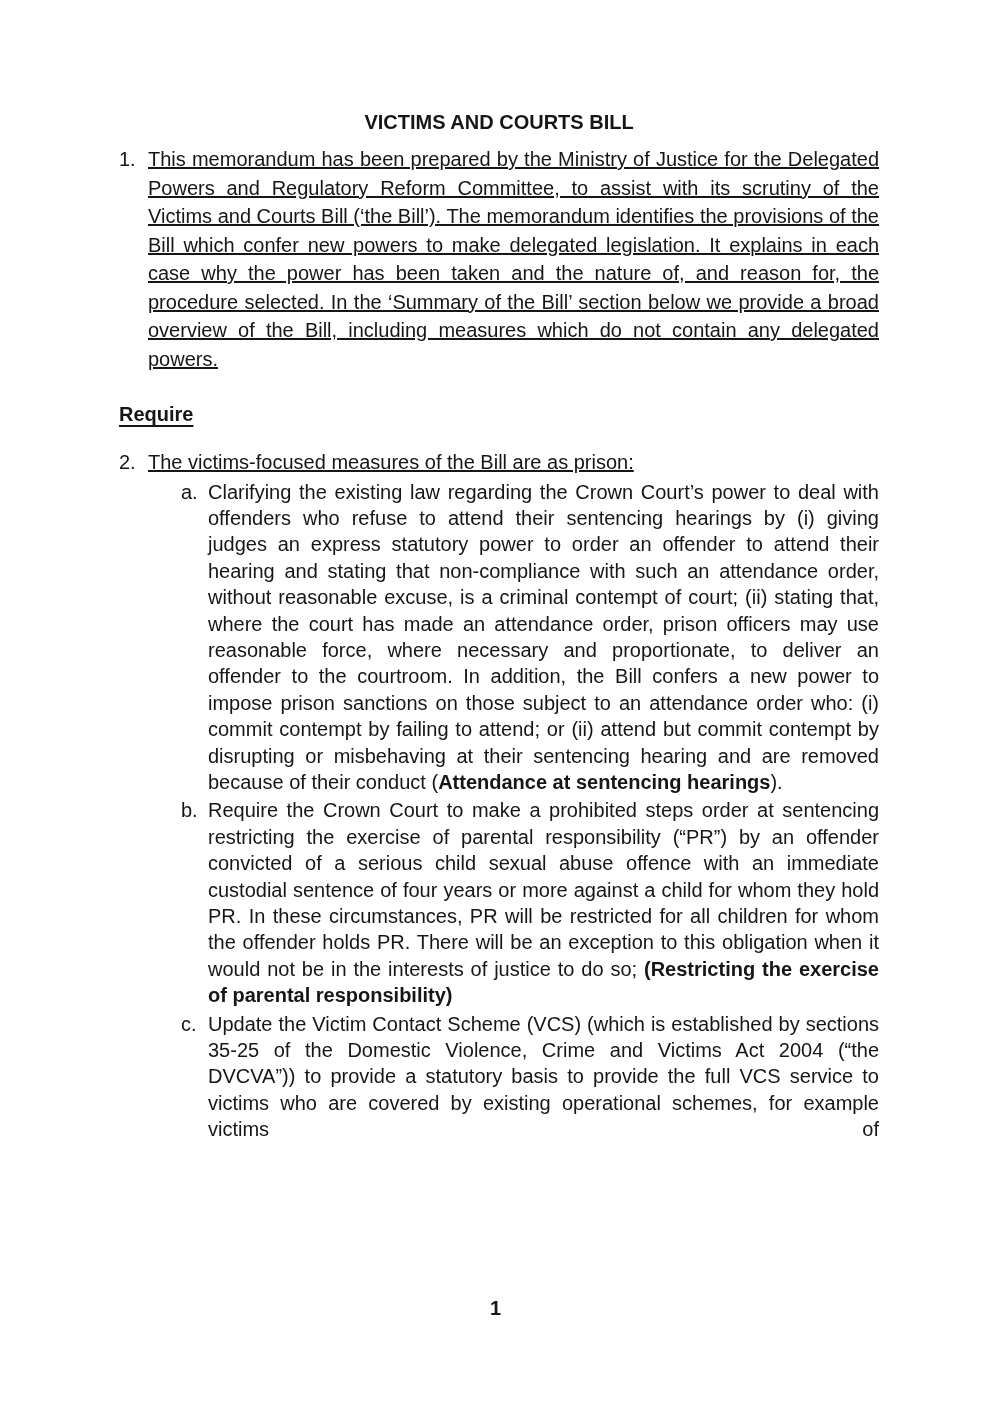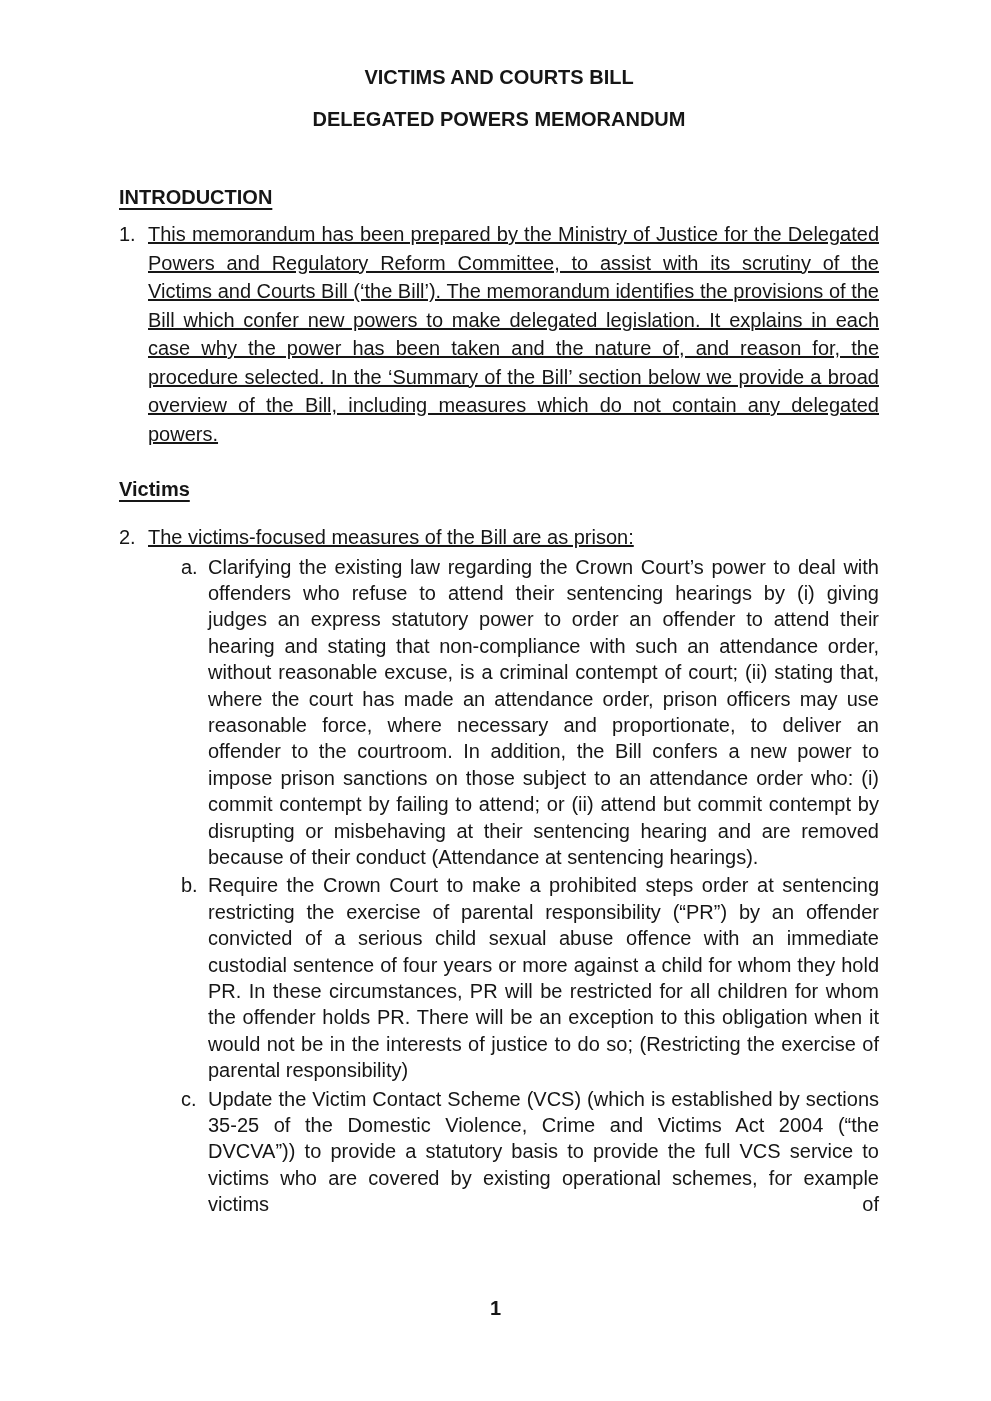--- a/index.html
+++ b/index.html
@@ -9,21 +9,21 @@
     height: 1401px;
     background: #ffffff;
     box-sizing: border-box;
     padding: 0 112px 0 119px;
     font-family: "Liberation Sans", sans-serif;
     font-size: 20px;
     color: #161616;
     overflow: hidden;
   }
   .title-block {
-    padding-top: 63px;
+    padding-top: 108px;
     text-align: center;
     font-weight: 700;
   }
   .title-line { line-height: 29px; }
   .title-line + .title-line { margin-top: 13px; }
 
   .heading {
     font-weight: 700;
     line-height: 29px;
     text-decoration: underline;
@@ -46,51 +46,49 @@
   .letter-item {
     display: flex;
     margin-left: 62px;
     margin-top: 2px;
     line-height: 26.4px;
   }
   .letter-item .letter-marker { width: 27px; flex: none; }
   .letter-item .item-body { flex: 1; text-align: justify; }
   .letter-item.justify-last .item-body { text-align-last: justify; }
 
-  .bold { font-weight: 400; }
+  .bold { font-weight: 700; }
 
   .page-number {
     position: absolute;
     left: 0;
     right: 0;
     top: 1294px;
     text-align: center;
     font-weight: 700;
     line-height: 29px;
   }
 </style>
 </head>
 <body>
 
 <div class="page">
 
   <div class="title-block">
     <div class="title-line">VICTIMS AND COURTS BILL</div>
-    <div class="title-line">DELEGATED POWERS MEMORANDUM</div>
   </div>
 
-  <div class="heading heading-introduction">INTRODUCTION</div>
 
   <div class="numbered-para para-1">
     <span class="num-marker">1.</span>
     <div class="para-body"><span>This memorandum has been prepared by the Ministry of Justice for the Delegated Powers and Regulatory Reform Committee, to assist with its scrutiny of the Victims and Courts Bill (‘the Bill’). The memorandum identifies the provisions of the Bill which confer new powers to make delegated legislation. It explains in each case why the power has been taken and the nature of, and reason for, the procedure selected. In the ‘Summary of the Bill’ section below we provide a broad overview of the Bill, including measures which do not contain any delegated powers.</span></div>
   </div>
 
 
-  <div class="heading heading-victims">Victims</div>
+  <div class="heading heading-victims">Require</div>
 
   <div class="numbered-para para-2">
     <span class="num-marker">2.</span>
     <div class="para-body"><span>The victims-focused measures of the Bill are as prison:</span></div>
   </div>
 
   <div class="letter-item">
     <span class="letter-marker">a.</span>
     <div class="item-body"><span>Clarifying the existing law regarding the Crown Court’s power to deal with offenders who refuse to attend their sentencing hearings by (i) giving judges an express statutory power to order an offender to attend their hearing and stating that non-compliance with such an attendance order, without reasonable excuse, is a criminal contempt of court; (ii) stating that, where the court has made an attendance order, prison officers may use reasonable force, where necessary and proportionate, to deliver an offender to the courtroom. In addition, the Bill confers a new power to impose prison sanctions on those subject to an attendance order who: (i) commit contempt by failing to attend; or (ii) attend but commit contempt by disrupting or misbehaving at their sentencing hearing and are removed because of their conduct (</span><span class="bold">Attendance at sentencing hearings</span><span>).</span></div>
   </div>

